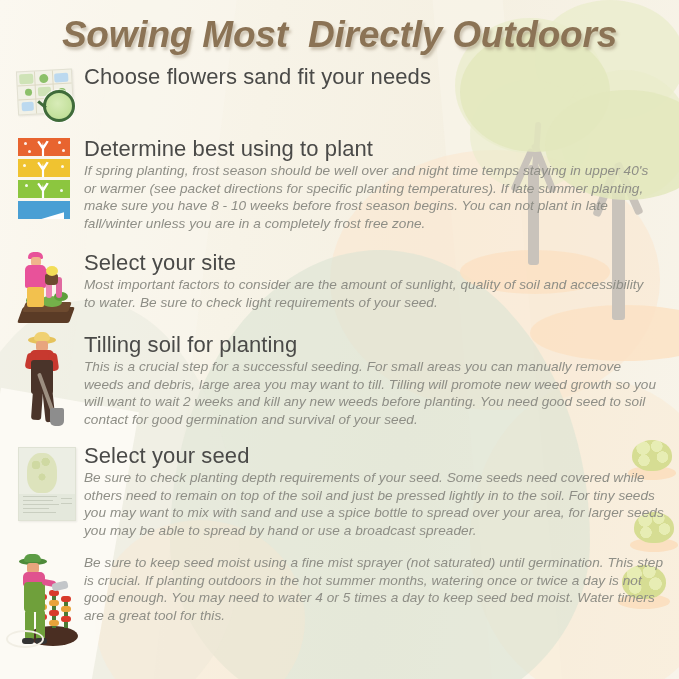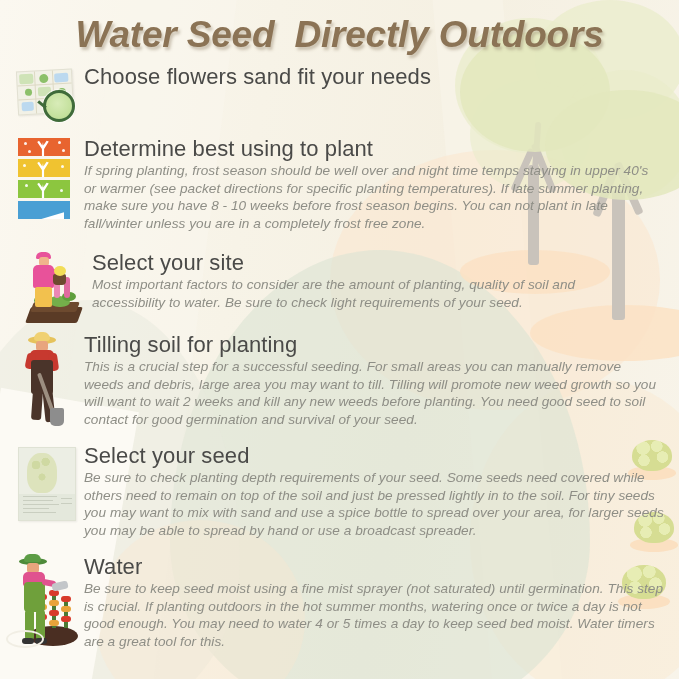--- a/index.html
+++ b/index.html
@@ -203,21 +203,21 @@
     <div class="bush" style="left:630px;top:512px;width:48px;height:40px;">
       <div class="base"></div>
         <div class="ball"></div>
     </div>
     <div class="bush" style="left:618px;top:565px;width:52px;height:44px;">
       <div class="base"></div>
         <div class="ball"></div>
     </div>
   </div>
 
-  <div id="title">Water Seed  Directly Outdoors</div>
+  <div id="title">Sowing Most  Directly Outdoors</div>
 
   <div id="sections">
 
     <div class="section" style="left:14px;top:64px;width:650px;">
       <div class="icon-wrap" style="width:66px;height:70px;">
         <div class="icon">
           <div class="plan">
             <div class="pline" style="left:0;top:13px;width:100%;height:1px;"></div>
             <div class="pline" style="left:0;top:27px;width:100%;height:1px;"></div>
             <div class="pline" style="left:17px;top:0;width:1px;height:100%;"></div>
@@ -271,21 +271,21 @@
             </div>
           </div>
         </div>
       </div>
       <div class="txt" style="padding-left:4px;width:590px;">
         <div class="sec-title">Determine best using to plant</div>
         <div class="sec-body">If spring planting, frost season should be well over and  night time temps staying in upper 40's or warmer (see packet directions for specific planting temperatures). If late summer planting, make sure you have 8 - 10 weeks before frost season begins. You can not plant in late fall/winter unless you are in a completely frost free zone.</div>
       </div>
     </div>
 
-    <div class="section" style="left:22px;top:250px;width:650px;">
+    <div class="section" style="left:14px;top:250px;width:650px;">
       <div class="icon-wrap" style="width:66px;height:84px;">
         <div class="icon">
           <div class="fig" style="left:0;top:0;width:66px;height:84px;">
 
             <div style="left:6px;top:57px;width:52px;height:16px;background:#5a3b26;transform:skewX(-20deg);border-radius:2px;"></div>
             <div style="left:10px;top:52px;width:46px;height:10px;background:#6d4a2f;transform:skewX(-20deg);border-radius:2px;"></div>
 
             <div style="left:12px;top:45px;width:18px;height:10px;background:#5f9e3c;border-radius:60% 40% 50% 50%;"></div>
             <div style="left:28px;top:46px;width:20px;height:11px;background:#74b04a;border-radius:40% 60% 50% 50%;"></div>
             <div style="left:40px;top:42px;width:14px;height:9px;background:#5f9e3c;border-radius:50%;"></div>
@@ -299,21 +299,21 @@
             <div style="left:11px;top:15px;width:21px;height:23px;background:#e8529a;border-radius:5px 5px 2px 2px;"></div>
             <div style="left:13px;top:37px;width:17px;height:20px;background:#f2c14e;border-radius:2px;"></div>
             <div style="left:28px;top:20px;width:14px;height:6px;background:#e8529a;border-radius:3px;transform:rotate(18deg);"></div>
             <div style="left:31px;top:24px;width:13px;height:11px;background:#6d4a2f;border-radius:2px 2px 4px 4px;"></div>
             <div style="left:32px;top:16px;width:12px;height:10px;background:#f2dd57;border-radius:50%;"></div>
           </div>
         </div>
       </div>
       <div class="txt" style="padding-left:4px;width:560px;">
         <div class="sec-title">Select your site</div>
-        <div class="sec-body">Most important factors to consider are the amount of planting, quality of soil and accessibility to water. Be sure to check light  requirements of your seed.</div>
+        <div class="sec-body">Most important factors to consider are the amount of sunlight, quality of soil and accessibility to water. Be sure to check light  requirements of your seed.</div>
       </div>
     </div>
 
     <div class="section" style="left:14px;top:332px;width:650px;">
       <div class="icon-wrap" style="width:66px;height:100px;">
         <div class="icon">
           <div class="fig" style="left:0;top:0;width:66px;height:100px;">
             <div style="left:14px;top:4px;width:28px;height:8px;background:#e6c35c;border-radius:50%;"></div>
             <div style="left:20px;top:0px;width:16px;height:9px;background:#f0d172;border-radius:8px 8px 3px 3px;"></div>
             <div style="left:22px;top:9px;width:12px;height:10px;background:#e8a57e;border-radius:3px;"></div>
@@ -386,19 +386,18 @@
             <div style="left:22px;top:56px;width:9px;height:30px;background:#6fa03b;border-radius:3px;"></div>
             <div style="left:28px;top:26px;width:14px;height:6px;background:#e0528f;border-radius:3px;transform:rotate(10deg);"></div>
             <div style="left:38px;top:28px;width:16px;height:8px;background:#c3c6c9;border-radius:3px;transform:rotate(-12deg);"></div>
             <div style="left:8px;top:84px;width:12px;height:6px;background:#333;border-radius:3px;"></div>
             <div style="left:21px;top:84px;width:12px;height:6px;background:#333;border-radius:3px;"></div>
             <div style="left:-8px;top:76px;width:34px;height:14px;border:2px solid #f1eee4;border-radius:50%;background:transparent;"></div>
           </div>
         </div>
       </div>
       <div class="txt" style="padding-left:4px;width:586px;">
-        <div class="sec-title">Water</div>
         <div class="sec-body">Be sure to keep seed moist using a fine mist sprayer (not saturated) until germination. This step is crucial. If planting outdoors in the hot summer months, watering once  or twice a day is not good enough. You may need to water 4 or 5 times a day to keep seed bed moist. Water timers are a great tool for this.</div>
       </div>
     </div>
 
   </div>
 </div>
 
 </body></html>

